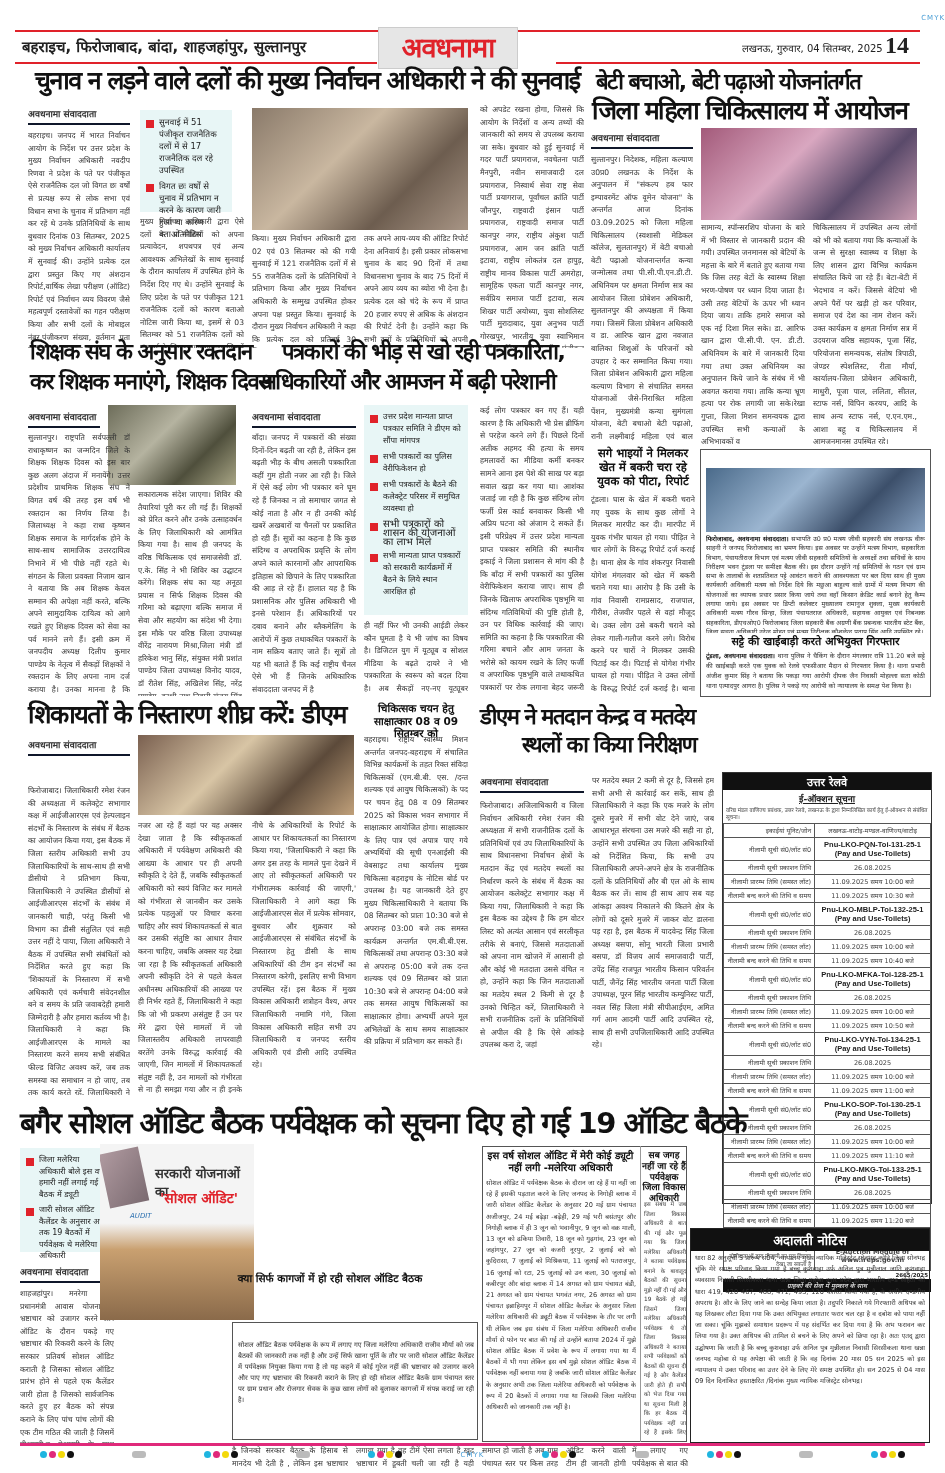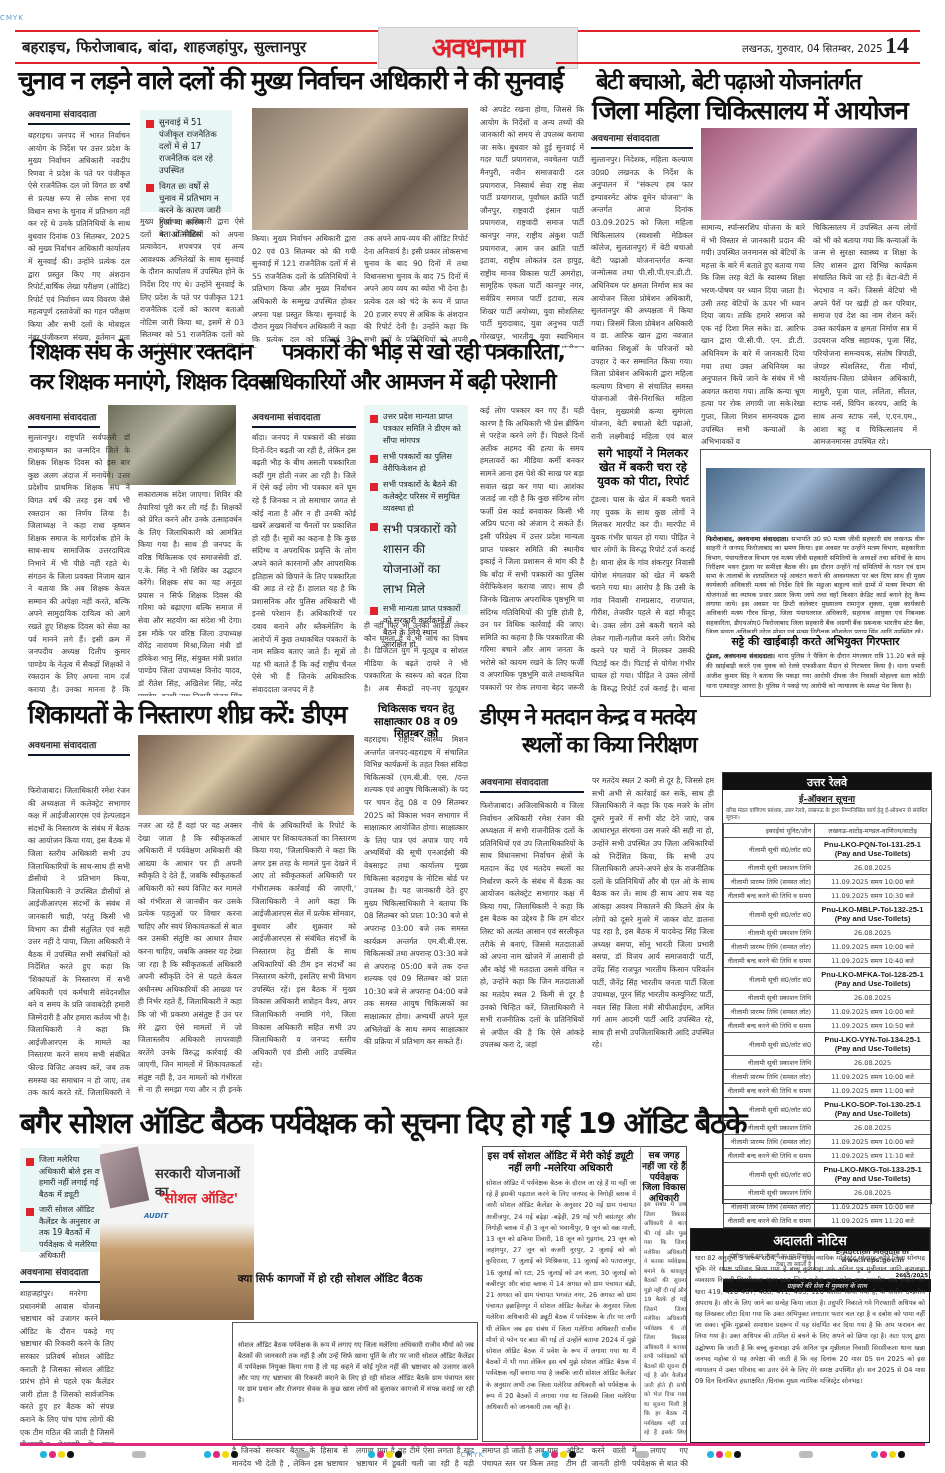--- a/index.html
+++ b/index.html
@@ -1,18 +1,18 @@
 <!DOCTYPE html>
 <html><head>
 <meta charset="utf-8">
 <style>
 *{box-sizing:border-box;margin:0;padding:0}
 body{width:945px;height:1473px;background:#fff;font-family:"DejaVu Sans",sans-serif;color:#222;position:relative;overflow:hidden}
 .abs{position:absolute}
-.cmyk{font-size:7px;color:#4a9ed6;text-align:left;letter-spacing:1px}
+.cmyk{font-size:7px;color:#4a9ed6;text-align:right;letter-spacing:1px}
 .redline{background:#e0222a;height:2px}
 .masthead-cities{font-family:"DejaVu Sans",sans-serif;font-weight:bold;font-size:15px;color:#222}
 .logo{background:#e6e6e6;border:1px solid #ccc;color:#e0222a;font-weight:bold;font-size:27px;text-align:center;line-height:40px;font-family:"DejaVu Serif",serif;letter-spacing:-1px}
 .dateline{font-size:10px;color:#222}
 .pageno{font-size:24px;font-weight:bold;font-family:"Liberation Serif",serif}
 .h1{font-family:"DejaVu Sans",sans-serif;font-weight:bold;color:#111;letter-spacing:-1.5px;line-height:1.05}
 .byline{font-size:9px;font-weight:bold;color:#333;border-bottom:2px solid #0f172a;padding-bottom:3px}
 .body{font-size:7.6px;line-height:12.6px;color:#333;text-align:justify;overflow:hidden}
 .body b{color:#111}
 .photo{background:linear-gradient(135deg,#8a7a6a,#c9b7a0 40%,#6d5d4f 70%,#a89585);overflow:hidden}
@@ -36,27 +36,27 @@
 .grey{width:14px;height:7px;border-radius:3px;background:#bbb}
 .subhead{font-weight:bold;color:#111;text-align:center;line-height:1.2}
 </style>
 </head>
 <body>
 
 <div class="abs cmyk" style="left:0;top:14px;width:945px">CMYK</div>
 
 <div class="abs redline" style="left:15px;top:30px;width:905px"></div>
 <div class="abs masthead-cities" style="left:22px;top:36px">बहराइच, फिरोजाबाद, बांदा, शाहजहांपुर, सुल्तानपुर</div>
-<div class="abs logo" style="left:378px;top:27px;width:200px;height:42px">अवधनामा</div>
+<div class="abs logo" style="left:378px;top:27px;width:140px;height:42px">अवधनामा</div>
 <div class="abs dateline" style="left:742px;top:41px">लखनऊ, गुरुवार, 04 सितम्बर, 2025</div>
 <div class="abs pageno" style="left:885px;top:32px">14</div>
 <div class="abs redline" style="left:15px;top:62px;width:362px"></div>
 <div class="abs redline" style="left:556px;top:62px;width:364px"></div>
 
-<div class="abs h1" style="left:18px;top:68px;font-size:25px;white-space:nowrap">चुनाव न लड़ने वाले दलों की मुख्य निर्वाचन अधिकारी ने की सुनवाई</div>
+<div class="abs h1" style="left:35px;top:68px;font-size:25px;white-space:nowrap">चुनाव न लड़ने वाले दलों की मुख्य निर्वाचन अधिकारी ने की सुनवाई</div>
 <div class="abs byline" style="left:28px;top:107px;width:102px">अवधनामा संवाददाता</div>
 <div class="abs body" style="left:28px;top:130px;width:102px;height:218px">बहराइच। जनपद में भारत निर्वाचन आयोग के निर्देश पर उत्तर प्रदेश के मुख्य निर्वाचन अधिकारी नवदीप रिणवा ने प्रदेश के पते पर पंजीकृत ऐसे राजनैतिक दल जो विगत छः वर्षों से प्रत्यक्ष रूप से लोक सभा एवं विधान सभा के चुनाव में प्रतिभाग नहीं कर रहें थे उनके प्रतिनिधियों के साथ बुधवार दिनांक 03 सितम्बर, 2025 को मुख्य निर्वाचन अधिकारी कार्यालय में सुनवाई की। उन्होंने प्रत्येक दल द्वारा प्रस्तुत किए गए अंशदान रिपोर्ट,वार्षिक लेखा परीक्षण (ऑडिट) रिपोर्ट एवं निर्वाचन व्यय विवरण जैसे महत्वपूर्ण दस्तावेजों का गहन परीक्षण किया और सभी दलों के मोबाइल नंबर,पंजीकरण संख्या, वर्तमान पता व ईमेल की भी जांच की।</div>
 <div class="abs hl-box" style="left:140px;top:110px;width:92px;height:102px">
   <div class="hl-item" style="font-size:8.5px;line-height:12px">सुनवाई में 51 पंजीकृत राजनैतिक दलों में से 17 राजनैतिक दल रहे उपस्थित</div>
   <div class="hl-item" style="font-size:8.5px;line-height:12px">विगत छः वर्षों से चुनाव में प्रतिभाग न करने के कारण जारी हुआ था कारण बताओ नोटिस</div>
 </div>
 <div class="abs body" style="left:140px;top:216px;width:104px;height:132px">मुख्य निर्वाचन अधिकारी द्वारा ऐसे दलों के प्रतिनिधियों को अपना प्रत्यावेदन, शपथपत्र एवं अन्य आवश्यक अभिलेखों के साथ सुनवाई के दौरान कार्यालय में उपस्थित होने के निर्देश दिए गए थे। उन्होंने सुनवाई के लिए प्रदेश के पते पर पंजीकृत 121 राजनैतिक दलों को कारण बताओ नोटिस जारी किया था, इसमें से 03 सितम्बर को 51 राजनैतिक दलों को सुनवाई के लिए बुलाया गया था,जिसमें से 17 पंजीकृत राजनैतिक दलों के प्रतिनिधियों ने सुनवाई में प्रतिभाग</div>
 <div class="abs photo" style="left:252px;top:108px;width:216px;height:122px"></div>
 <div class="abs body" style="left:252px;top:233px;width:104px;height:115px">किया। मुख्य निर्वाचन अधिकारी द्वारा 02 एवं 03 सितम्बर को की गयी सुनवाई में 121 राजनैतिक दलों में से 55 राजनैतिक दलों के प्रतिनिधियों ने प्रतिभाग किया और मुख्य निर्वाचन अधिकारी के सम्मुख उपस्थित होकर अपना पक्ष प्रस्तुत किया। सुनवाई के दौरान मुख्य निर्वाचन अधिकारी ने कहा कि प्रत्येक दल को प्रतिवर्ष 30 सितम्बर तक अपनी अंशदान रिपोर्ट तथा 31 अक्टूबर</div>
 <div class="abs body" style="left:364px;top:233px;width:104px;height:115px">तक अपने आय-व्यय की ऑडिट रिपोर्ट देना अनिवार्य है। इसी प्रकार लोकसभा चुनाव के बाद 90 दिनों में तथा विधानसभा चुनाव के बाद 75 दिनों में अपने आय व्यय का ब्योरा भी देना है। प्रत्येक दल को चंदे के रूप में प्राप्त 20 हजार रुपए से अधिक के अंशदान की रिपोर्ट देनी है। उन्होंने कहा कि सभी दलों के प्रतिनिधियों को अपनी पार्टी का ईमेल,मोबाइल नंबर तथा वर्तमान पता</div>
@@ -78,21 +78,21 @@
 <div class="abs body" style="left:138px;top:489px;width:104px;height:207px">सकारात्मक संदेश जाएगा। शिविर की तैयारियां पूरी कर ली गई हैं। शिक्षकों को प्रेरित करने और उनके उत्साहवर्धन के लिए जिलाधिकारी को आमंत्रित किया गया है। साथ ही जनपद के वरिष्ठ चिकित्सक एवं समाजसेवी डॉ. ए.के. सिंह ने भी शिविर का उद्घाटन करेंगे। शिक्षक संघ का यह अनूठा प्रयास न सिर्फ शिक्षक दिवस की गरिमा को बढ़ाएगा बल्कि समाज में सेवा और सहयोग का संदेश भी देगा।इस मौके पर वरिष्ठ जिला उपाध्यक्ष वीरेंद्र नारायण मिश्रा,जिला मंत्री डॉ हरिकेश भानु सिंह, संयुक्त मंत्री प्रशांत पाण्डेय जिला उपाध्यक्ष विनोद यादव, डॉ रीतेश सिंह, अखिलेश सिंह, नरेंद्र पाण्डेय, काशी नाथ तिवारी,संजय सिंह , मुजफ्फर कलीम खान,इत्यादि मौजूद रहे।</div>
 
 <div class="abs h1" style="left:282px;top:340px;font-size:22px;white-space:nowrap">पत्रकारों की भीड़ से खो रही पत्रकारिता,</div>
 <div class="abs h1" style="left:260px;top:370px;font-size:22px;white-space:nowrap">अधिकारियों और आमजन में बढ़ी परेशानी</div>
 <div class="abs byline" style="left:252px;top:410px;width:104px">अवधनामा संवाददाता</div>
 <div class="abs body" style="left:252px;top:432px;width:104px;height:264px">बाँदा। जनपद में पत्रकारों की संख्या दिनों-दिन बढ़ती जा रही है, लेकिन इस बढ़ती भीड़ के बीच असली पत्रकारिता कहीं गुम होती नजर आ रही है। जिले में ऐसे कई लोग भी पत्रकार बने घूम रहे हैं जिनका न तो समाचार जगत से कोई नाता है और न ही उनकी कोई खबरें अखबारों या चैनलों पर प्रकाशित हो रही हैं। सूत्रों का कहना है कि कुछ संदिग्ध व अपराधिक प्रवृत्ति के लोग अपने काले कारनामों और आपराधिक इतिहास को छिपाने के लिए पत्रकारिता की आड़ ले रहे हैं। हालात यह है कि प्रशासनिक और पुलिस अधिकारी भी इनसे परेशान हैं। अधिकारियों पर दबाव बनाने और ब्लैकमेलिंग के आरोपों में कुछ तथाकथित पत्रकारों के नाम सक्रिय बताए जाते हैं। सूत्रों तो यह भी बताते हैं कि कई राष्ट्रीय चैनल ऐसे भी हैं जिनके अधिकारिक संवाददाता जनपद में है</div>
 <div class="abs hl-box" style="left:364px;top:405px;width:104px;height:210px">
   <div class="hl-item" style="font-size:8px;line-height:12px">उत्तर प्रदेश मान्यता प्राप्त पत्रकार समिति ने डीएम को सौंपा मांगपत्र</div>
   <div class="hl-item" style="font-size:8px;line-height:12px">सभी पत्रकारों का पुलिस वेरीफिकेशन हो</div>
   <div class="hl-item" style="font-size:8px;line-height:12px">सभी पत्रकारों के बैठने की कलेक्ट्रेट परिसर में समुचित व्यवस्था हो</div>
-  <div class="hl-item" style="font-size:12px;line-height:20px">सभी पत्रकारों को शासन की योजनाओं का लाभ मिले</div>
+  <div class="hl-item" style="font-size:10px;line-height:9px">सभी पत्रकारों को शासन की योजनाओं का लाभ मिले</div>
   <div class="hl-item" style="font-size:8px;line-height:12px">सभी मान्यता प्राप्त पत्रकारों को सरकारी कार्यक्रमों में बैठने के लिये स्थान आरक्षित हो</div>
 </div>
 <div class="abs body" style="left:364px;top:620px;width:104px;height:76px">ही नहीं फिर भी उनकी आईडी लेकर कौन घूमता है ये भी जांच का विषय है। डिजिटल युग में यूट्यूब व सोशल मीडिया के बढ़ते दायरे ने भी पत्रकारिता के स्वरूप को बदल दिया है। अब सैकड़ों नए-नए यूट्यूबर पत्रकार का दावा कर रहे हैं। कंप्यूटर और मोबाइल तकनीक जानने भर से</div>
 <div class="abs body" style="left:480px;top:405px;width:104px;height:291px">कई लोग पत्रकार बन गए हैं। यही कारण है कि अधिकारी भी प्रेस ब्रीफिंग से परहेज करने लगे हैं। पिछले दिनों अतीक अहमद की हत्या के समय हमलावरों का मीडिया कर्मी बनकर सामने आना इस पेशे की साख पर बड़ा सवाल खड़ा कर गया था। आशंका जताई जा रही है कि कुछ संदिग्ध लोग फर्जी प्रेस कार्ड बनवाकर किसी भी अप्रिय घटना को अंजाम दे सकते हैं। इसी परिप्रेक्ष्य में उत्तर प्रदेश मान्यता प्राप्त पत्रकार समिति की स्थानीय इकाई ने जिला प्रशासन से मांग की है कि बाँदा में सभी पत्रकारों का पुलिस वेरीफिकेशन कराया जाए। साथ ही जिनके खिलाफ अपराधिक पृष्ठभूमि या संदिग्ध गतिविधियों की पुष्टि होती है, उन पर विधिक कार्रवाई की जाए। समिति का कहना है कि पत्रकारिता की गरिमा बचाने और आम जनता के भरोसे को कायम रखने के लिए फर्जी व अपराधिक पृष्ठभूमि वाले तथाकथित पत्रकारों पर रोक लगाना बेहद जरूरी है।</div>
 
 <div class="abs subhead" style="left:591px;top:447px;width:104px;font-size:11.5px">सगे भाइयों ने मिलकर खेत में बकरी चरा रहे युवक को पीटा, रिपोर्ट</div>
 <div class="abs body" style="left:591px;top:494px;width:104px;height:202px">टूंडला। घास के खेत में बकरी चराने गए युवक के साथ कुछ लोगों ने मिलकर मारपीट कर दी। मारपीट में युवक गंभीर घायल हो गया। पीड़ित ने चार लोगों के विरुद्ध रिपोर्ट दर्ज कराई है। थाना क्षेत्र के गांव शंकरपुर निवासी योगेश मंगलवार को खेत में बकरी चराने गया था। आरोप है कि उसी के गांव निवासी रामप्रसाद, राजपाल, गीरीश, तेजवीर पहले से वहां मौजूद थे। उक्त लोग उसे बकरी चराने को लेकर गाली-गलौज करने लगे। विरोध करने पर चारों ने मिलकर उसकी पिटाई कर दी। पिटाई से योगेश गंभीर घायल हो गया। पीड़ित ने उक्त लोगों के विरुद्ध रिपोर्ट दर्ज कराई है। थाना प्रभारी अंजीश कुमार सिंह का कहना है कि पीड़ित की तहरीर पर रिपोर्ट दर्ज कर ली गई है। जांच के बाद आरोपियों के विरुद्ध कार्रवाई की जाएगी।</div>
 
 <div class="abs boxed" style="left:700px;top:449px;width:231px;height:248px"></div>
 <div class="abs subhead" style="left:702px;top:469px;width:227px;font-size:11px">मत्स्य समिति की बैठक में दिए दिशा-निर्देश</div>
@@ -264,21 +264,21 @@
 <div class="abs hl-box" style="left:20px;top:1148px;width:94px;height:104px">
   <div class="hl-item" style="font-size:8px;line-height:11.5px">जिला मलेरिया अधिकारी बोले इस वर्ष हमारी नहीं लगाई गई थी बैठक में ड्यूटी</div>
   <div class="hl-item" style="font-size:8px;line-height:11.5px">जारी सोशल ऑडिट कैलेंडर के अनुसार अभी तक 19 बैठकों में पर्यवेक्षक थे मलेरिया अधिकारी</div>
 </div>
 <div class="abs byline" style="left:20px;top:1265px;width:94px">अवधनामा संवाददाता</div>
 <div class="abs body" style="left:20px;top:1288px;width:94px;height:158px">शाहजहांपुर। मनरेगा और प्रधानमंत्री आवास योजना में भ्रष्टाचार को उजागर करने और ऑडिट के दौरान पकड़े गए भ्रष्टाचार की रिकवरी करने के लिए सरकार प्रतिवर्ष सोशल ऑडिट कराती है जिसका सोशल ऑडिट प्रारंभ होने से पहले एक कैलेंडर जारी होता है जिसको सार्वजनिक करते हुए हर बैठक को संपन्न कराने के लिए पांच पांच लोगों की एक टीम गठित की जाती है जिसमें वीआरपी,व ऐआरपी के साथ मनरेगा मजदूर सहित चार अन्य लोगों को भी टीम में शामिल किया जाता</div>
 
 <div class="abs" style="left:100px;top:1144px;width:154px;height:176px;background:linear-gradient(180deg,#f4f4f4 0%,#f4f4f4 45%,#c9a070 60%,#8a6a4a 100%);overflow:hidden">
   <div style="position:absolute;left:55px;top:20px;font-size:13px;font-weight:bold;color:#333">सरकारी योजनाओं का</div>
   <div style="position:absolute;left:60px;top:44px;font-size:14px;font-weight:bold;color:#e0222a">'सोशल ऑडिट'</div>
-  <div style="position:absolute;left:44px;top:68px;font-size:7px;font-weight:bold;color:#2a6fb0;font-style:italic">AUDIT</div>
+  <div style="position:absolute;left:30px;top:68px;font-size:7px;font-weight:normal;color:#2a6fb0;font-style:italic">AUDIT</div>
   <div style="position:absolute;left:4px;top:6px;width:40px;height:55px;background:linear-gradient(135deg,#b09aa0,#7a6a70);transform:rotate(-12deg)"></div>
 </div>
 <div class="abs boxed" style="left:232px;top:1322px;width:246px;height:118px"></div>
 <div class="abs subhead" style="left:234px;top:1272px;width:192px;font-size:10.5px">क्या सिर्फ कागजों में हो रही सोशल ऑडिट बैठक</div>
 <div class="abs body" style="left:238px;top:1340px;width:236px;height:98px;font-size:6.8px;line-height:11px">सोशल ऑडिट बैठक पर्यवेक्षक के रूप में लगाए गए जिला मलेरिया अधिकारी राजीव मौर्या को जब बैठकों की जानकारी तक नहीं है और उन्हें सिर्फ खाना पूर्ति के तौर पर जारी सोशल ऑडिट कैलेंडर में पर्यवेक्षक नियुक्त किया गया है तो यह कहने में कोई गुरेज नहीं की भ्रष्टाचार को उजागर करने और पाए गए भ्रष्टाचार की रिकवरी कराने के लिए हो रही सोशल ऑडिट बैठकें ग्राम पंचायत स्तर पर ग्राम प्रधान और रोजगार सेवक के कुछ खास लोगों को बुलाकर कागजों में संपन्न कराई जा रही है।</div>
 <div class="abs body" style="left:232px;top:1445px;width:116px;height:26px">है जिनको सरकार बैठक के हिसाब से मानदेय भी देती है , लेकिन इस भ्रष्टाचार को पकड़ने के लिए और उसकी रिकवरी करने के लिए जिन टीमों को शाहजहांपुर जनपद में</div>
 <div class="abs body" style="left:356px;top:1445px;width:118px;height:26px">लगाया गया है वह टीमें ऐसा लगता है खुद भ्रष्टाचार में डूबती चली जा रही है यही कारण है इन बैठकों में लगाए गए पर्यवेक्षकों को बैठकों की जानकारी तक नहीं होती और बैठकें</div>
 
 <div class="abs boxed" style="left:482px;top:1146px;width:205px;height:296px"></div>
 <div class="abs subhead" style="left:484px;top:1150px;width:153px;font-size:10px">इस वर्ष सोशल ऑडिट में मेरी कोई ड्यूटी नहीं लगी -मलेरिया अधिकारी</div>

